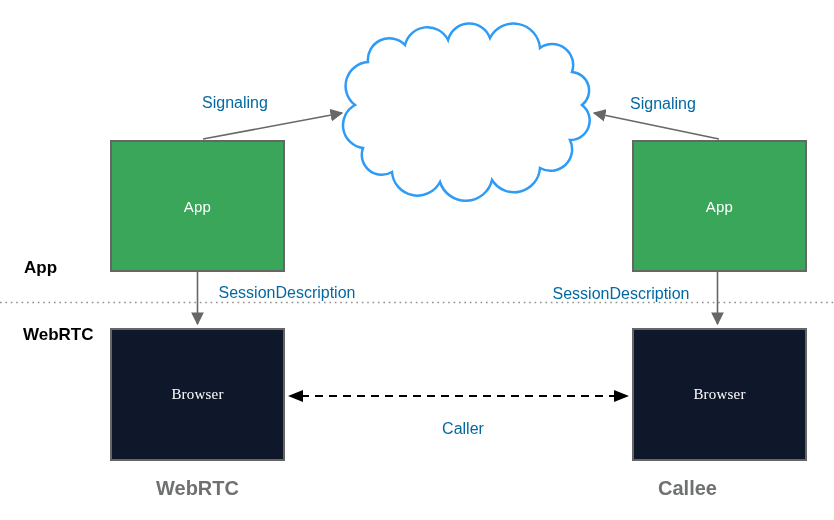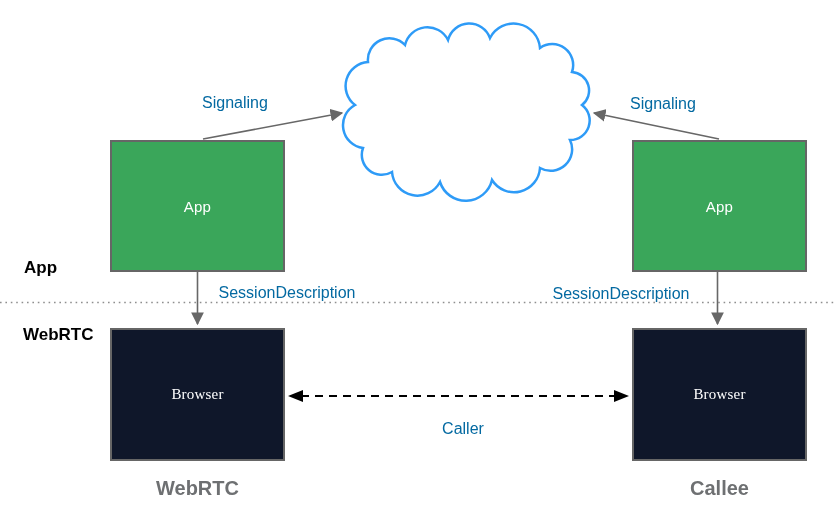--- a/index.html
+++ b/index.html
@@ -115,15 +115,15 @@
   <div class="edge-label" style="left:155px; top:94px; width:160px;">Signaling</div>
   <div class="edge-label" style="left:583px; top:95px; width:160px;">Signaling</div>
   <div class="edge-label" style="left:187px; top:284px; width:200px;">SessionDescription</div>
   <div class="edge-label" style="left:521px; top:285px; width:200px;">SessionDescription</div>
   <div class="edge-label" style="left:383px; top:420px; width:160px;">Caller</div>
 
   <div class="layer-label" style="left:24px; top:258px;">App</div>
   <div class="layer-label" style="left:23px; top:325px;text-align:center;">WebRTC</div>
 
   <div class="role-label" style="left:110px; top:477px; width:175px;">WebRTC</div>
-  <div class="role-label" style="left:632px; top:477px; width:175px;">Callee</div>
+  <div class="role-label" style="left:600px; top:477px; width:175px;">Callee</div>
 
 </div>
 
 </body></html>

